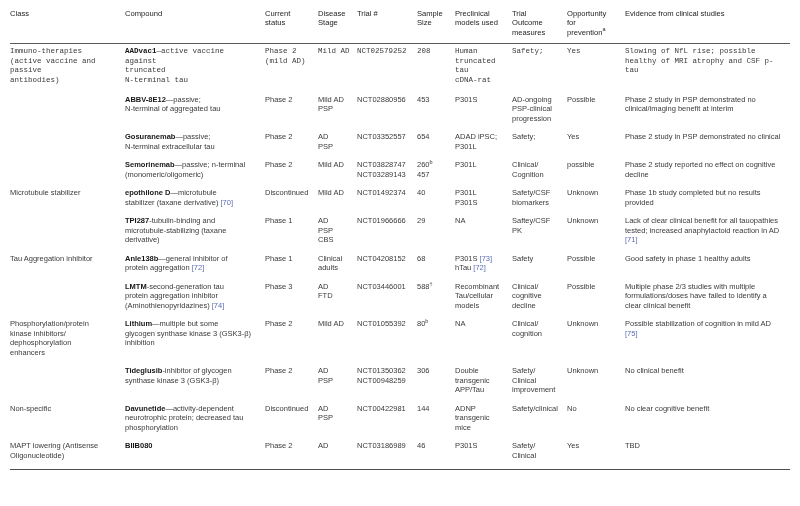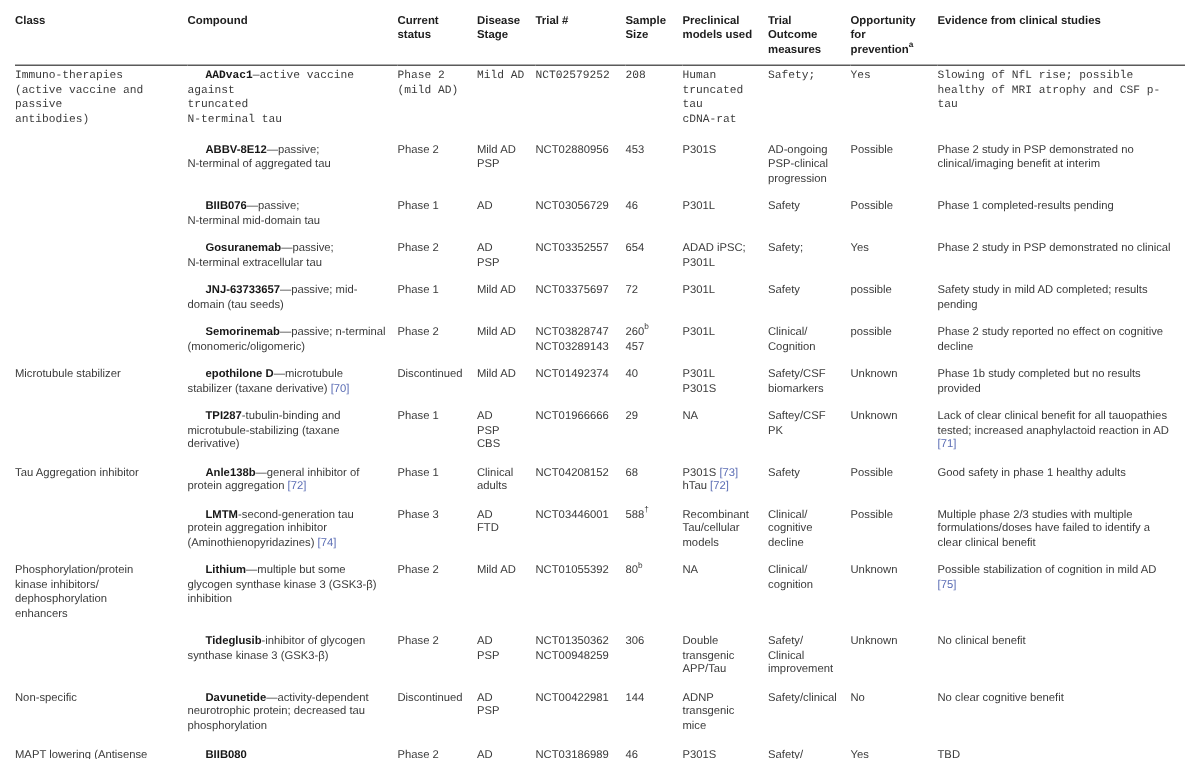--- a/index.html
+++ b/index.html
@@ -29,31 +29,31 @@
   col.c-sample{width:38px}
   col.c-preclin{width:57px}
   col.c-outcome{width:55px}
   col.c-opp{width:58px}
   col.c-evidence{width:165px}
   th{
     text-align:left;vertical-align:top;
     font-size:7.6px;line-height:1.25;color:#1d1d1d;
     padding:4px 6px 6px 0;
     border-bottom:1.5px solid #5a5a5a;
-    white-space:pre-line;font-weight:bold;
+    white-space:pre-line;font-weight:normal;
   }
   td{
     vertical-align:top;
     font-size:7.5px;line-height:1.27;
     padding:0 6px 9px 0;
     white-space:pre-line;
     color:#3a3a3a;
   }
   tbody tr:first-child td{padding-top:3px;font-family:Liberation Mono, monospace;}
-  td b{color:#161616;margin-left:12px;}
+  td b{color:#161616;}
   .ref{color:#5b6db4;text-align:center;}
   sup{font-size:5.5px;line-height:0;}
 </style>
 </head>
 <body>
 
 <div class="page">
 
   <table class="trials">
     <colgroup>
@@ -121,58 +121,32 @@
           <td>453</td>
           <td>P301S</td>
           <td>AD-ongoing
 PSP-clinical
 progression</td>
           <td>Possible</td>
           <td>Phase 2 study in PSP demonstrated no clinical/imaging benefit at interim</td>
         </tr>
         <tr>
           <td></td>
-          <td><b>BIIB076</b>—passive;
-N-terminal mid-domain tau</td>
-          <td>Phase 1</td>
-          <td>AD</td>
-          <td>NCT03056729</td>
-          <td>46</td>
-          <td>P301L</td>
-          <td>Safety</td>
-          <td>Possible</td>
-          <td>Phase 1 completed-results pending</td>
-        </tr>
-        <tr>
-          <td></td>
           <td><b>Gosuranemab</b>—passive;
 N-terminal extracellular tau</td>
           <td>Phase 2</td>
           <td>AD
 PSP</td>
           <td>NCT03352557</td>
           <td>654</td>
           <td>ADAD iPSC;
 P301L</td>
           <td>Safety;</td>
           <td>Yes</td>
           <td>Phase 2 study in PSP demonstrated no clinical</td>
-        </tr>
-        <tr>
-          <td></td>
-          <td><b>JNJ-63733657</b>—passive; mid-
-domain (tau seeds)</td>
-          <td>Phase 1</td>
-          <td>Mild AD</td>
-          <td>NCT03375697</td>
-          <td>72</td>
-          <td>P301L</td>
-          <td>Safety</td>
-          <td>possible</td>
-          <td>Safety study in mild AD completed; results pending</td>
         </tr>
         <tr>
           <td></td>
           <td><b>Semorinemab</b>—passive; n-terminal
 (monomeric/oligomeric)</td>
           <td>Phase 2</td>
           <td>Mild AD</td>
           <td>NCT03828747
 NCT03289143</td>
           <td>260<sup>b</sup>

